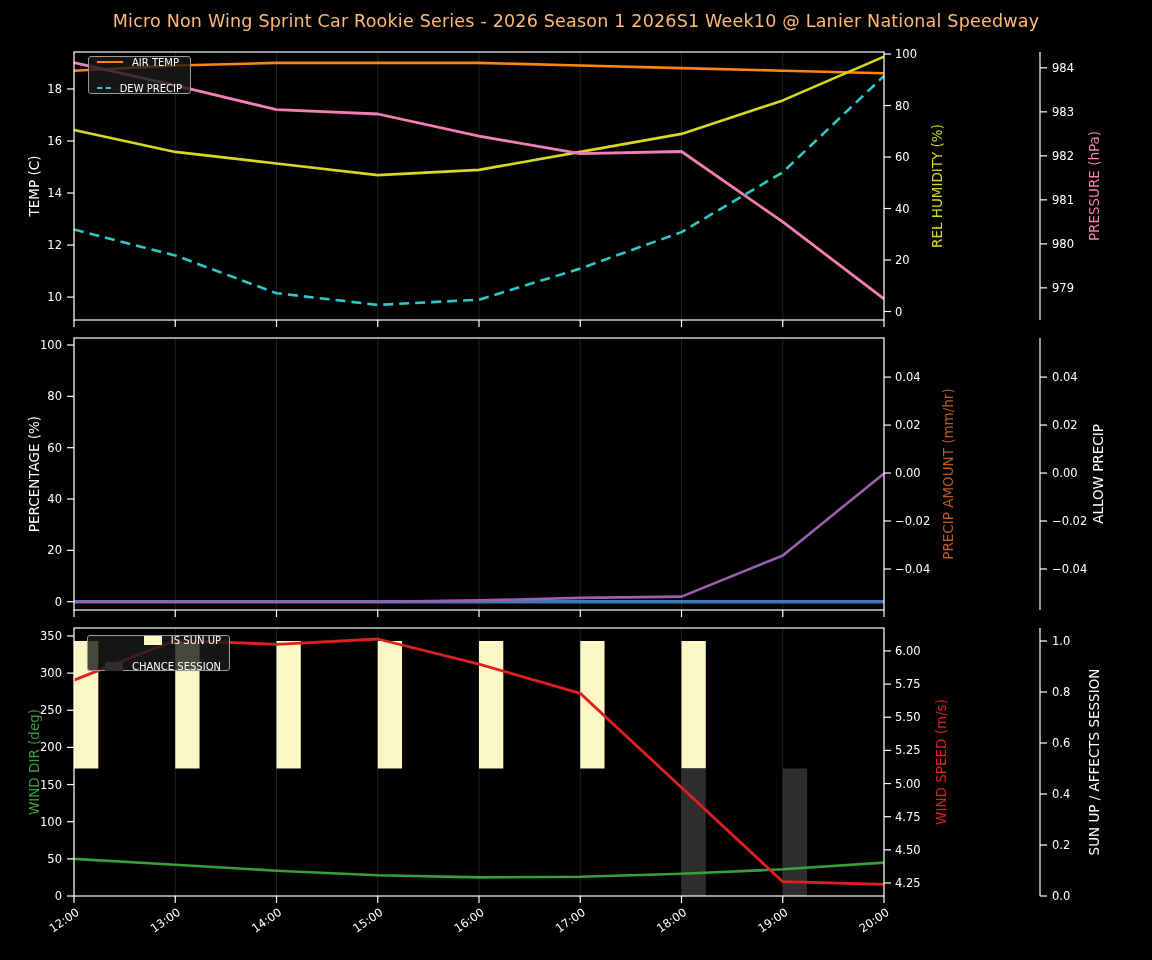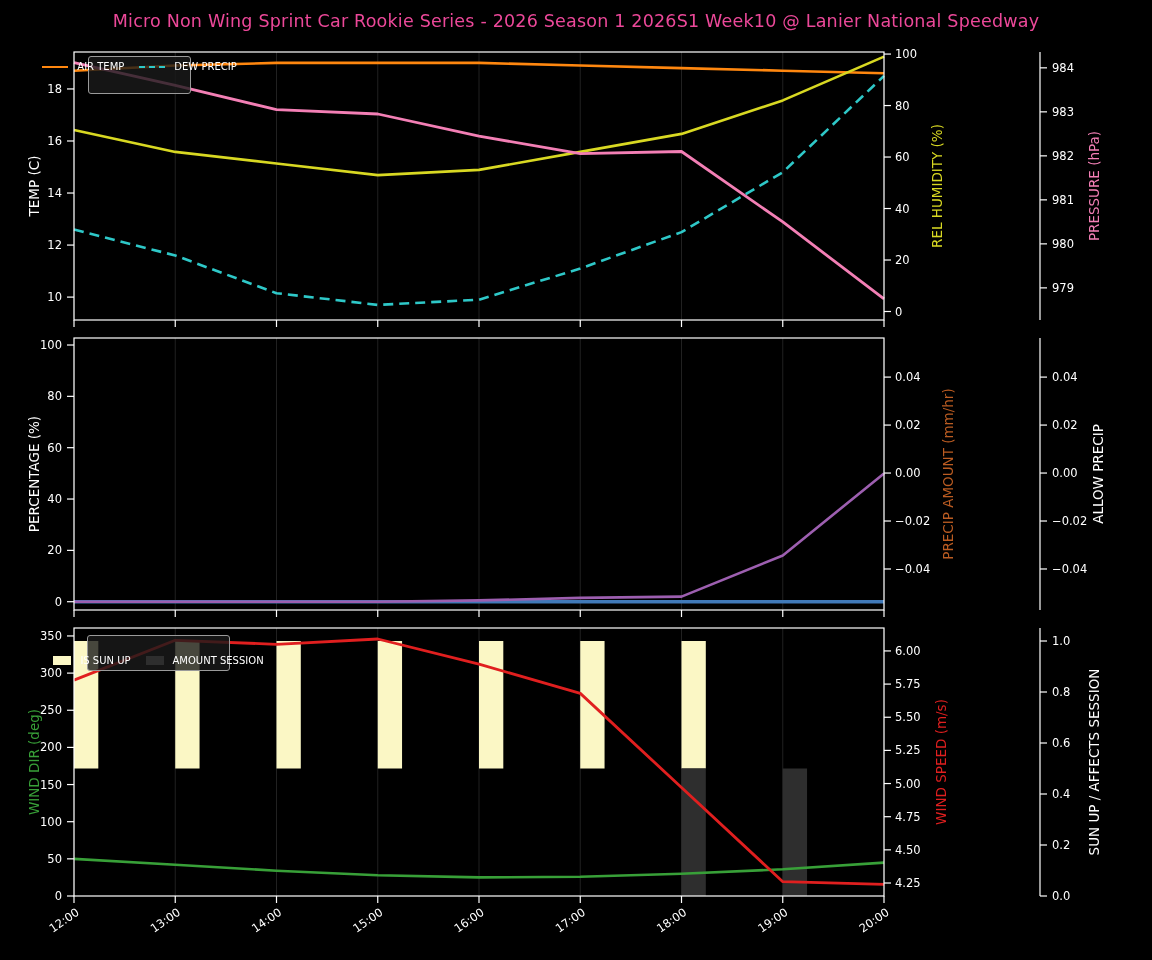--- a/index.html
+++ b/index.html
@@ -1,25 +1,25 @@
 <!DOCTYPE html>
 <html><head>
 <meta charset="utf-8">
 <style>
   html,body{margin:0;padding:0;background:#000;}
   #fig{position:relative;width:1152px;height:960px;background:#000;overflow:hidden;
        font-family:"DejaVu Sans",sans-serif;}
   #chart-svg{position:absolute;left:0;top:0;}
-  .title{position:absolute;left:0;top:11px;width:1152px;text-align:center;color:#ec4899;
+  .title{position:absolute;left:0;top:11px;width:1152px;text-align:center;color:#fdba74;
          font-size:17.5px;letter-spacing:0.2px;}
   .axlabel{position:absolute;width:300px;height:22px;text-align:center;font-size:13.5px;
            transform:rotate(-90deg);color:#fff;line-height:22px;}
   .legend{position:absolute;box-sizing:border-box;background:rgba(26,26,26,0.8);
-          border:1px solid #9a9a9a;border-radius:3px;padding:3px 0;display:flex;
-          flex-direction:row;justify-content:center;gap:15px;}
+          border:1px solid #9a9a9a;border-radius:3px;padding:3px 8px;display:flex;
+          flex-direction:column;justify-content:center;gap:15px;}
   .legend-row{display:flex;align-items:center;gap:9px;height:13px;}
   .legend-line{width:26px;height:0;border-top-width:2.6px;border-top-style:solid;}
   .legend-line.dashed{border-top-style:dashed;}
   .legend-patch{width:18px;height:9px;}
   .legend-label{color:#fff;font-size:10px;white-space:nowrap;}
 </style>
 </head>
 <body>
 
 <div id="fig">
@@ -246,16 +246,16 @@
         <span class="legend-label">DEW PRECIP</span>
       </div>
     </div>
   <div class="legend" id="legend-2" style="left: 87px; top: 635px; width: 143px; height: 36px; align-items: flex-end;">
       <div class="legend-row">
         <div class="legend-patch" style="background: rgb(251, 247, 197);"></div>
         <span class="legend-label">IS SUN UP</span>
       </div>
       <div class="legend-row">
         <div class="legend-patch" style="background: rgb(46, 46, 46);"></div>
-        <span class="legend-label">AMOUNT SESSION</span>
+        <span class="legend-label">CHANCE SESSION</span>
       </div>
     </div>
 </div>
 
 </body></html>

